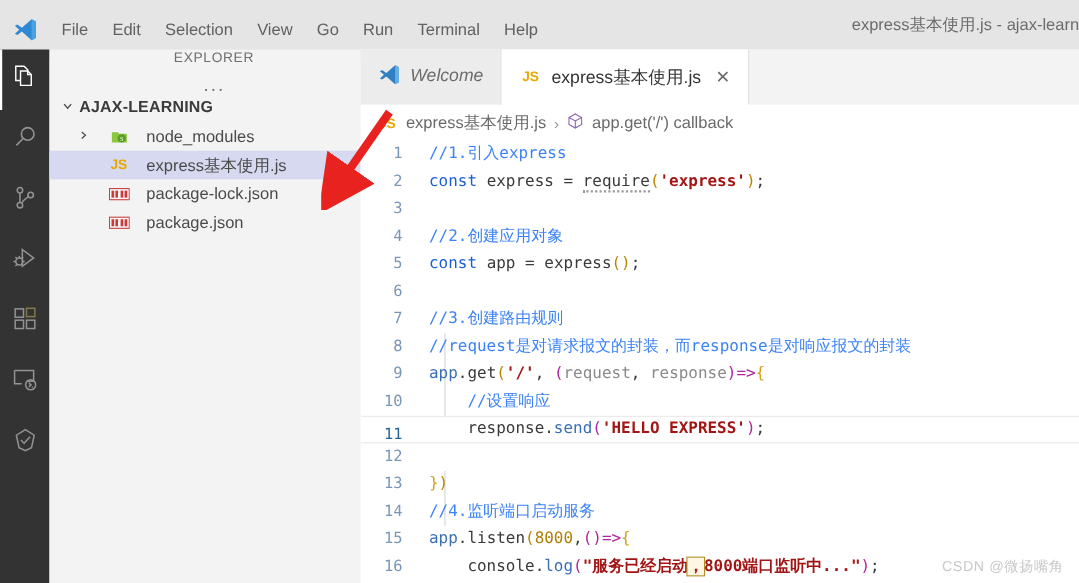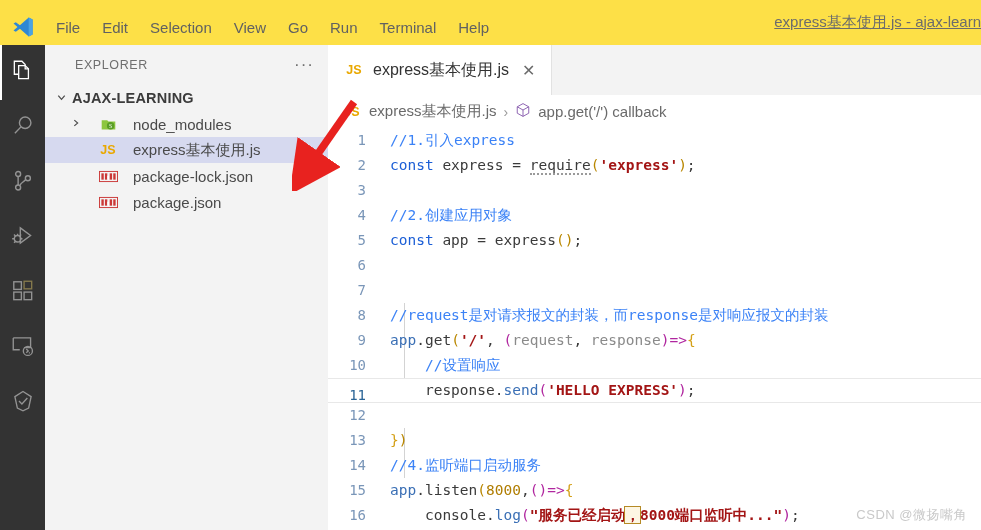--- a/index.html
+++ b/index.html
@@ -11,41 +11,40 @@
   }
   #app {
     position: relative;
     width: 981px; height: 530px;
     overflow: hidden;
   }
 
   
   .titlebar {
     position: absolute; left: 0; top: 0; width: 981px; height: 54px;
-    background: #fde047;
+    background: #e5e5e5;
     display: flex; align-items: center;
   }
   .vscode-logo {
     width: 45px; height: 45px;
     display: flex; align-items: center; justify-content: center;
     flex: 0 0 auto;
   }
   .menu-list { display: flex; align-items: center; gap: 0px; }
   .menu-item {
     font-size: 15px; color: #616161;
     padding: 3px 11px;
     cursor: default; white-space: nowrap;
   }
   .title-text {
     position: absolute; right: 0; top: 0; height: 45px;
     display: flex; align-items: center;
     font-size: 15px; color: #6c6c6c;
     white-space: nowrap;
     padding-right: 0px;
-    text-decoration: underline;
   }
 
   
   .activitybar {
     position: absolute; left: 0; top: 45px;
     width: 45px; height: 485px;
     background: #333333;
     display: flex; flex-direction: column; align-items: center;
   }
   .act-item {
@@ -64,20 +63,21 @@
   .sidebar {
     position: absolute; left: 45px; top: 45px;
     width: 283px; height: 485px;
     background: #f3f3f3;
     overflow: hidden;
   }
   .sidebar-header {
     height: 40px; display: flex; align-items: center;
     padding: 0 14px 0 30px;
     justify-content: space-between;
+    flex-direction: column;
   }
   .sidebar-title {
     font-size: 12.5px; letter-spacing: 0.6px;
     color: #6f6f6f; text-transform: uppercase;
   }
   .sidebar-actions { font-size: 17px; color: #6f6f6f; line-height: 8px; letter-spacing:1px;}
   .tree-root {
     display: flex; align-items: center; height: 26px;
     padding-left: 8px; gap: 3px;
   }
@@ -366,20 +366,29 @@
           <rect x="18" y="3" width="3" height="8" fill="#cb3837"></rect>
         </svg>
       </span>
       <span class="fname">package.json</span>
     </div>
   </div>
 
   <div class="editor-area">
 
     <div class="tabstrip">
+      <div class="tab">
+        <span>
+          <svg width="20" height="20" viewBox="0 0 32 32">
+            <path d="M24.3 2.2 L30 5 L30 27 L24.3 29.8 L11.5 18.5 L5.5 23 L2.2 21.2 L8 16 L2.2 10.8 L5.5 9 L11.5 13.5 Z" fill="#2f7fc4"></path>
+            <path d="M24.3 2.2 L30 5 L30 27 L24.3 29.8 L24.3 22 L24.3 10 Z" fill="#6aaee0"></path>
+          </svg>
+        </span>
+        <span class="welcome-label">Welcome</span>
+      </div>
       <div class="tab active">
         <span class="icon-js">JS</span>
         <span>express基本使用.js</span>
         <span class="tab-close">✕</span>
       </div>
       <div class="tabstrip-filler"></div>
     </div>
 
     <div class="breadcrumb">
       <span class="icon-js">JS</span>
@@ -398,21 +407,21 @@
 
       <div class="indent-guide" style="left:76px; top:175px; height:75px;"></div>
       <div class="indent-guide" style="left:76px; top:300px; height:50px;"></div>
       <div id="code-lines">
           <div class="code-line"><span class="ln">1</span><span class="code-text"><span class="t-comment">//1.引入express</span></span></div>
           <div class="code-line"><span class="ln">2</span><span class="code-text"><span class="t-keyword">const</span><span class="t-plain"> </span><span class="t-ident">express</span><span class="t-op"> = </span><span class="t-ident squiggle">require</span><span class="t-paren1">(</span><span class="t-string">'express'</span><span class="t-paren1">)</span><span class="t-plain">;</span></span></div>
           <div class="code-line"><span class="ln">3</span><span class="code-text"></span></div>
           <div class="code-line"><span class="ln">4</span><span class="code-text"><span class="t-comment">//2.创建应用对象</span></span></div>
           <div class="code-line"><span class="ln">5</span><span class="code-text"><span class="t-keyword">const</span><span class="t-plain"> </span><span class="t-ident">app</span><span class="t-op"> = </span><span class="t-ident">express</span><span class="t-paren1">()</span><span class="t-plain">;</span></span></div>
           <div class="code-line"><span class="ln">6</span><span class="code-text"></span></div>
-          <div class="code-line"><span class="ln">7</span></div>
+          <div class="code-line"><span class="ln">7</span><span class="code-text"><span class="t-comment">//3.创建路由规则</span></span></div>
           <div class="code-line"><span class="ln">8</span><span class="code-text"><span class="t-comment">//request是对请求报文的封装，而response是对响应报文的封装</span></span></div>
           <div class="code-line"><span class="ln">9</span><span class="code-text"><span class="t-funcblue">app</span><span class="t-plain">.</span><span class="t-ident">get</span><span class="t-paren1">(</span><span class="t-string">'/'</span><span class="t-plain">, </span><span class="t-paren2">(</span><span class="t-param">request</span><span class="t-plain">, </span><span class="t-param">response</span><span class="t-paren2">)</span><span class="t-paren2">=&gt;</span><span class="t-paren3">{</span></span></div>
           <div class="code-line"><span class="ln">10</span><span class="code-text"><span class="t-comment">    //设置响应</span></span></div>
           <div class="code-line active-line"><span class="ln">11</span><span class="code-text"><span class="t-plain">    </span><span class="t-ident">response</span><span class="t-plain">.</span><span class="t-funcblue">send</span><span class="t-paren2">(</span><span class="t-string">'HELLO EXPRESS'</span><span class="t-paren2">)</span><span class="t-plain">;</span></span></div>
           <div class="code-line"><span class="ln">12</span><span class="code-text"></span></div>
           <div class="code-line"><span class="ln">13</span><span class="code-text"><span class="t-paren3">}</span><span class="t-paren1">)</span></span></div>
           <div class="code-line"><span class="ln">14</span><span class="code-text"><span class="t-comment">//4.监听端口启动服务</span></span></div>
           <div class="code-line"><span class="ln">15</span><span class="code-text"><span class="t-funcblue">app</span><span class="t-plain">.</span><span class="t-ident">listen</span><span class="t-paren1">(</span><span class="t-num">8000</span><span class="t-plain">,</span><span class="t-paren2">()</span><span class="t-paren2">=&gt;</span><span class="t-paren3">{</span></span></div>
           <div class="code-line"><span class="ln">16</span><span class="code-text"><span class="t-plain">    </span><span class="t-ident">console</span><span class="t-plain">.</span><span class="t-funcblue">log</span><span class="t-paren2">(</span><span class="t-string">"服务已经启动</span><span class="t-string boxed">，</span><span class="t-string">8000端口监听中..."</span><span class="t-paren2">)</span><span class="t-plain">;</span></span></div>
           <div class="code-line"><span class="ln">17</span><span class="code-text"></span></div>

